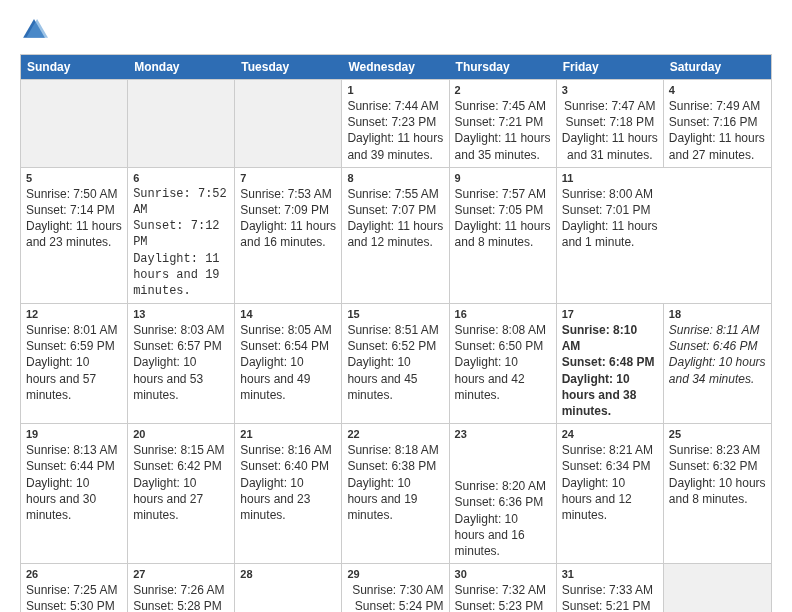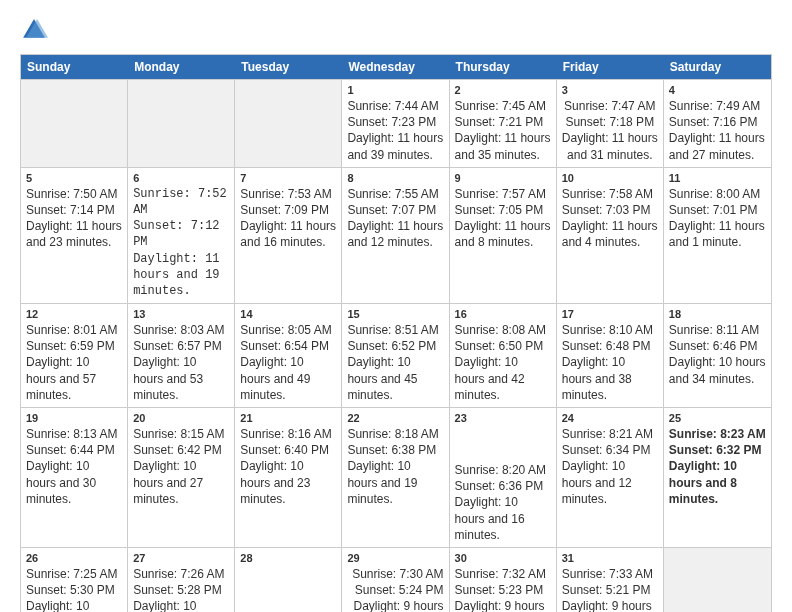--- a/index.html
+++ b/index.html
@@ -192,26 +192,20 @@
 Sunset: 7:07 PM
 Daylight: 11 hours and 12 minutes.</div>
           </div>
           <div class="cal-cell">
             <span class="day-num">9</span>
             <div class="day-info" style="white-space: pre-line;">Sunrise: 7:57 AM
 Sunset: 7:05 PM
 Daylight: 11 hours and 8 minutes.</div>
           </div>
           <div class="cal-cell">
-            <span class="day-num">10</span>
-            <div class="day-info" style="white-space: pre-line;">Sunrise: 7:58 AM
-Sunset: 7:03 PM
-Daylight: 11 hours and 4 minutes.</div>
-          </div>
-          <div class="cal-cell">
             <span class="day-num">11</span>
             <div class="day-info" style="white-space: pre-line;">Sunrise: 8:00 AM
 Sunset: 7:01 PM
 Daylight: 11 hours and 1 minute.</div>
           </div>
         </div>
         <div class="cal-row">
           <div class="cal-cell">
             <span class="day-num">12</span>
             <div class="day-info" style="white-space: pre-line;">Sunrise: 8:01 AM
@@ -237,27 +231,27 @@
 Daylight: 10 hours and 45 minutes.</div>
           </div>
           <div class="cal-cell">
             <span class="day-num">16</span>
             <div class="day-info" style="white-space: pre-line;">Sunrise: 8:08 AM
 Sunset: 6:50 PM
 Daylight: 10 hours and 42 minutes.</div>
           </div>
           <div class="cal-cell">
             <span class="day-num">17</span>
-            <div class="day-info" style="white-space: pre-line;">Sunrise: 8:10 AM
+            <div class="day-info" style="white-space: pre-line; font-weight: bold;">Sunrise: 8:10 AM
 Sunset: 6:48 PM
 Daylight: 10 hours and 38 minutes.</div>
           </div>
           <div class="cal-cell">
             <span class="day-num">18</span>
-            <div class="day-info" style="white-space: pre-line;">Sunrise: 8:11 AM
+            <div class="day-info" style="white-space: pre-line; font-style: italic;">Sunrise: 8:11 AM
 Sunset: 6:46 PM
 Daylight: 10 hours and 34 minutes.</div>
           </div>
         </div>
         <div class="cal-row">
           <div class="cal-cell">
             <span class="day-num">19</span>
             <div class="day-info" style="white-space: pre-line;">Sunrise: 8:13 AM
 Sunset: 6:44 PM
 Daylight: 10 hours and 30 minutes.</div>
@@ -287,21 +281,21 @@
 Daylight: 10 hours and 16 minutes.</div>
           </div>
           <div class="cal-cell">
             <span class="day-num">24</span>
             <div class="day-info" style="white-space: pre-line;">Sunrise: 8:21 AM
 Sunset: 6:34 PM
 Daylight: 10 hours and 12 minutes.</div>
           </div>
           <div class="cal-cell">
             <span class="day-num">25</span>
-            <div class="day-info" style="white-space: pre-line; font-weight: bold;">Sunrise: 8:23 AM
+            <div class="day-info" style="white-space: pre-line;">Sunrise: 8:23 AM
 Sunset: 6:32 PM
 Daylight: 10 hours and 8 minutes.</div>
           </div>
         </div>
         <div class="cal-row">
           <div class="cal-cell">
             <span class="day-num">26</span>
             <div class="day-info" style="white-space: pre-line;">Sunrise: 7:25 AM
 Sunset: 5:30 PM
 Daylight: 10 hours and 5 minutes.</div>

